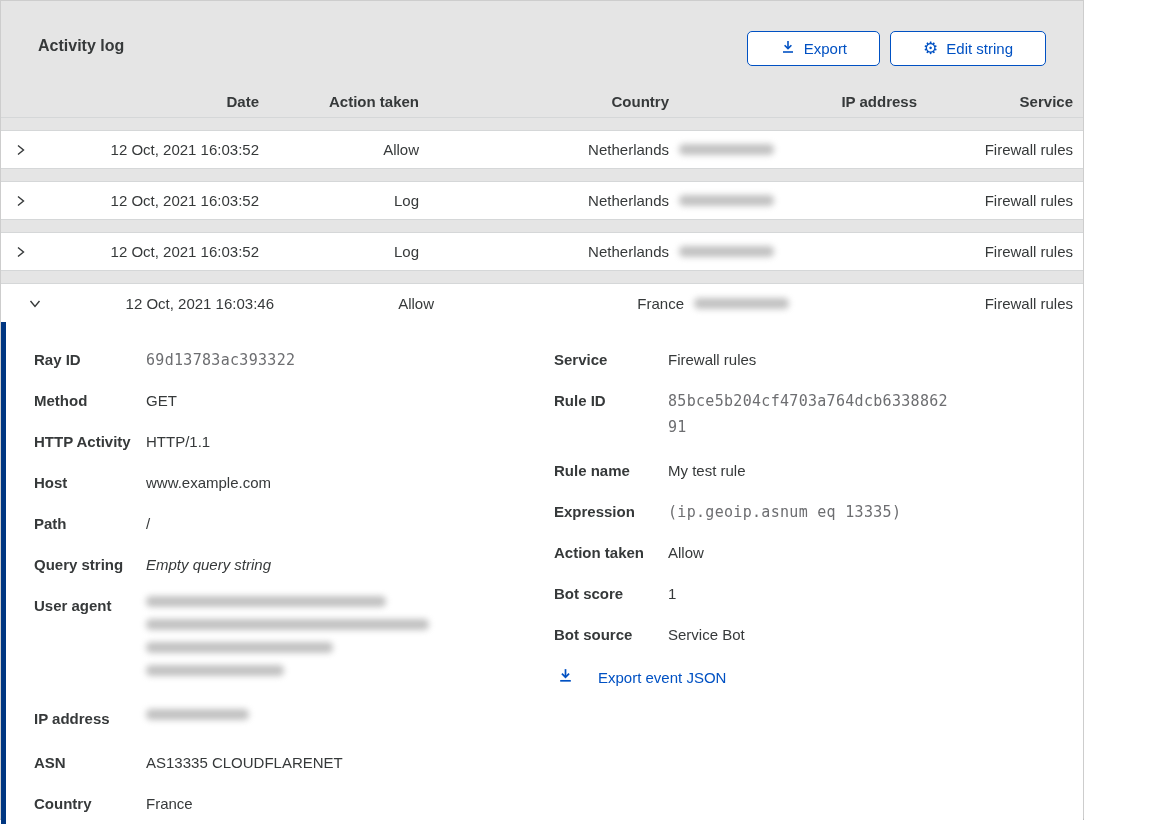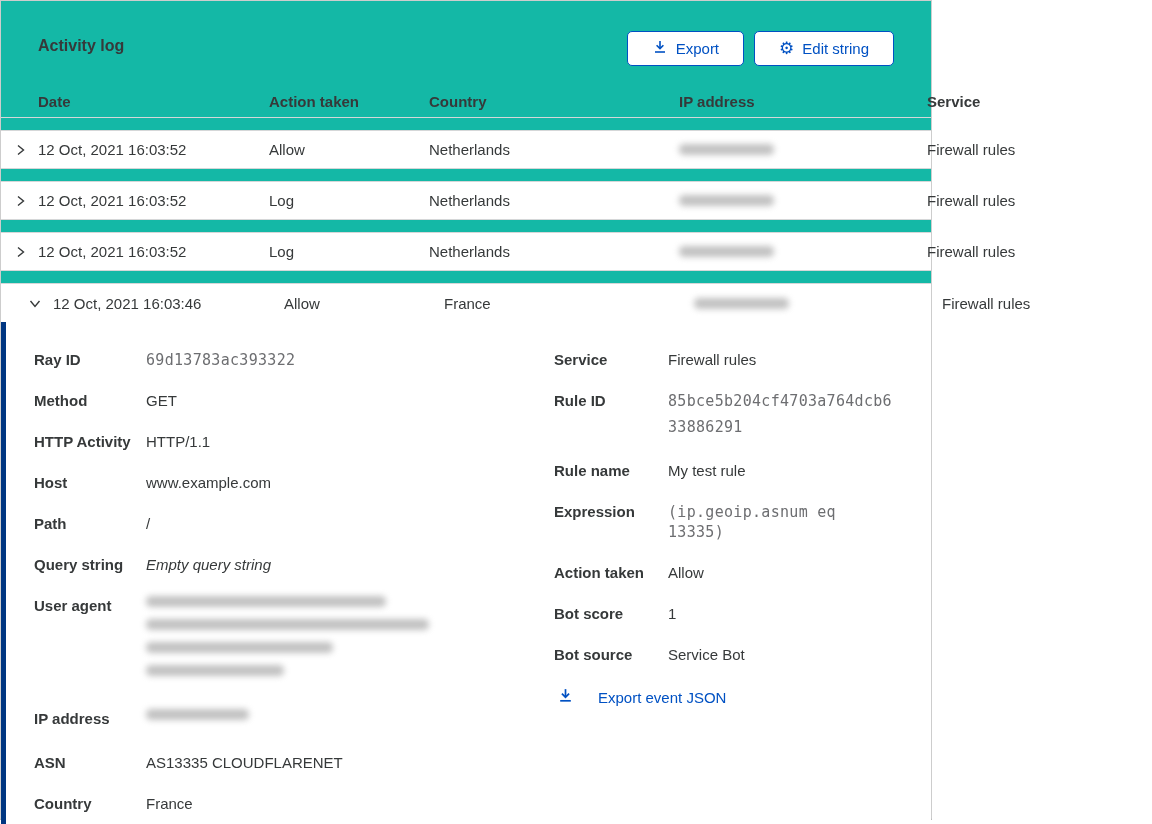--- a/index.html
+++ b/index.html
@@ -4,57 +4,58 @@
 <style>
   * { margin: 0; padding: 0; box-sizing: border-box; }
   html, body { width: 1152px; height: 824px; background: #ffffff; }
   body {
     font-family: "Liberation Sans", "DejaVu Sans", sans-serif;
     color: #36393a;
     font-size: 15px;
     overflow: hidden;
   }
   .frame {
-    width: 932px;
+    width: 1084px;
     height: 820px;
     border: 1px solid #cdcdcd;
     border-bottom: 2px solid #b5b5b5;
-    background: #14b8a6;
+    background: #e5e5e5;
     position: relative;
   }
   
   .header {
     display: flex;
     align-items: flex-start;
     justify-content: space-between;
     padding: 30px 37px 0 37px;
     height: 84px;
   }
   .page-title { font-size: 16px; font-weight: 700; padding-top: 6px; }
   .toolbar { display: flex; gap: 10px; }
   .btn {
     display: inline-flex;
     align-items: center;
     gap: 8px;
     height: 35px;
-    padding: 0 24px;
+    padding: 0 32px;
     background: #fff;
     border: 1px solid #0051c3;
     border-radius: 5px;
     color: #0051c3;
     font-size: 15px;
     font-family: inherit;
     cursor: pointer;
   }
   .gear-glyph { font-size: 17px; line-height: 1; }
   
   .grid-row {
     display: grid;
     grid-template-columns: 37px 231px 160px 250px 248px 1fr;
     align-items: center;
+    text-align: right;
   }
   .thead {
     height: 33px;
     font-weight: 700;
     border-bottom: 1px solid #d5d7d8;
   }
   .trow {
     height: 39px;
     border-top: 1px solid #d5d7d8;
     border-bottom: 1px solid #d5d7d8;

